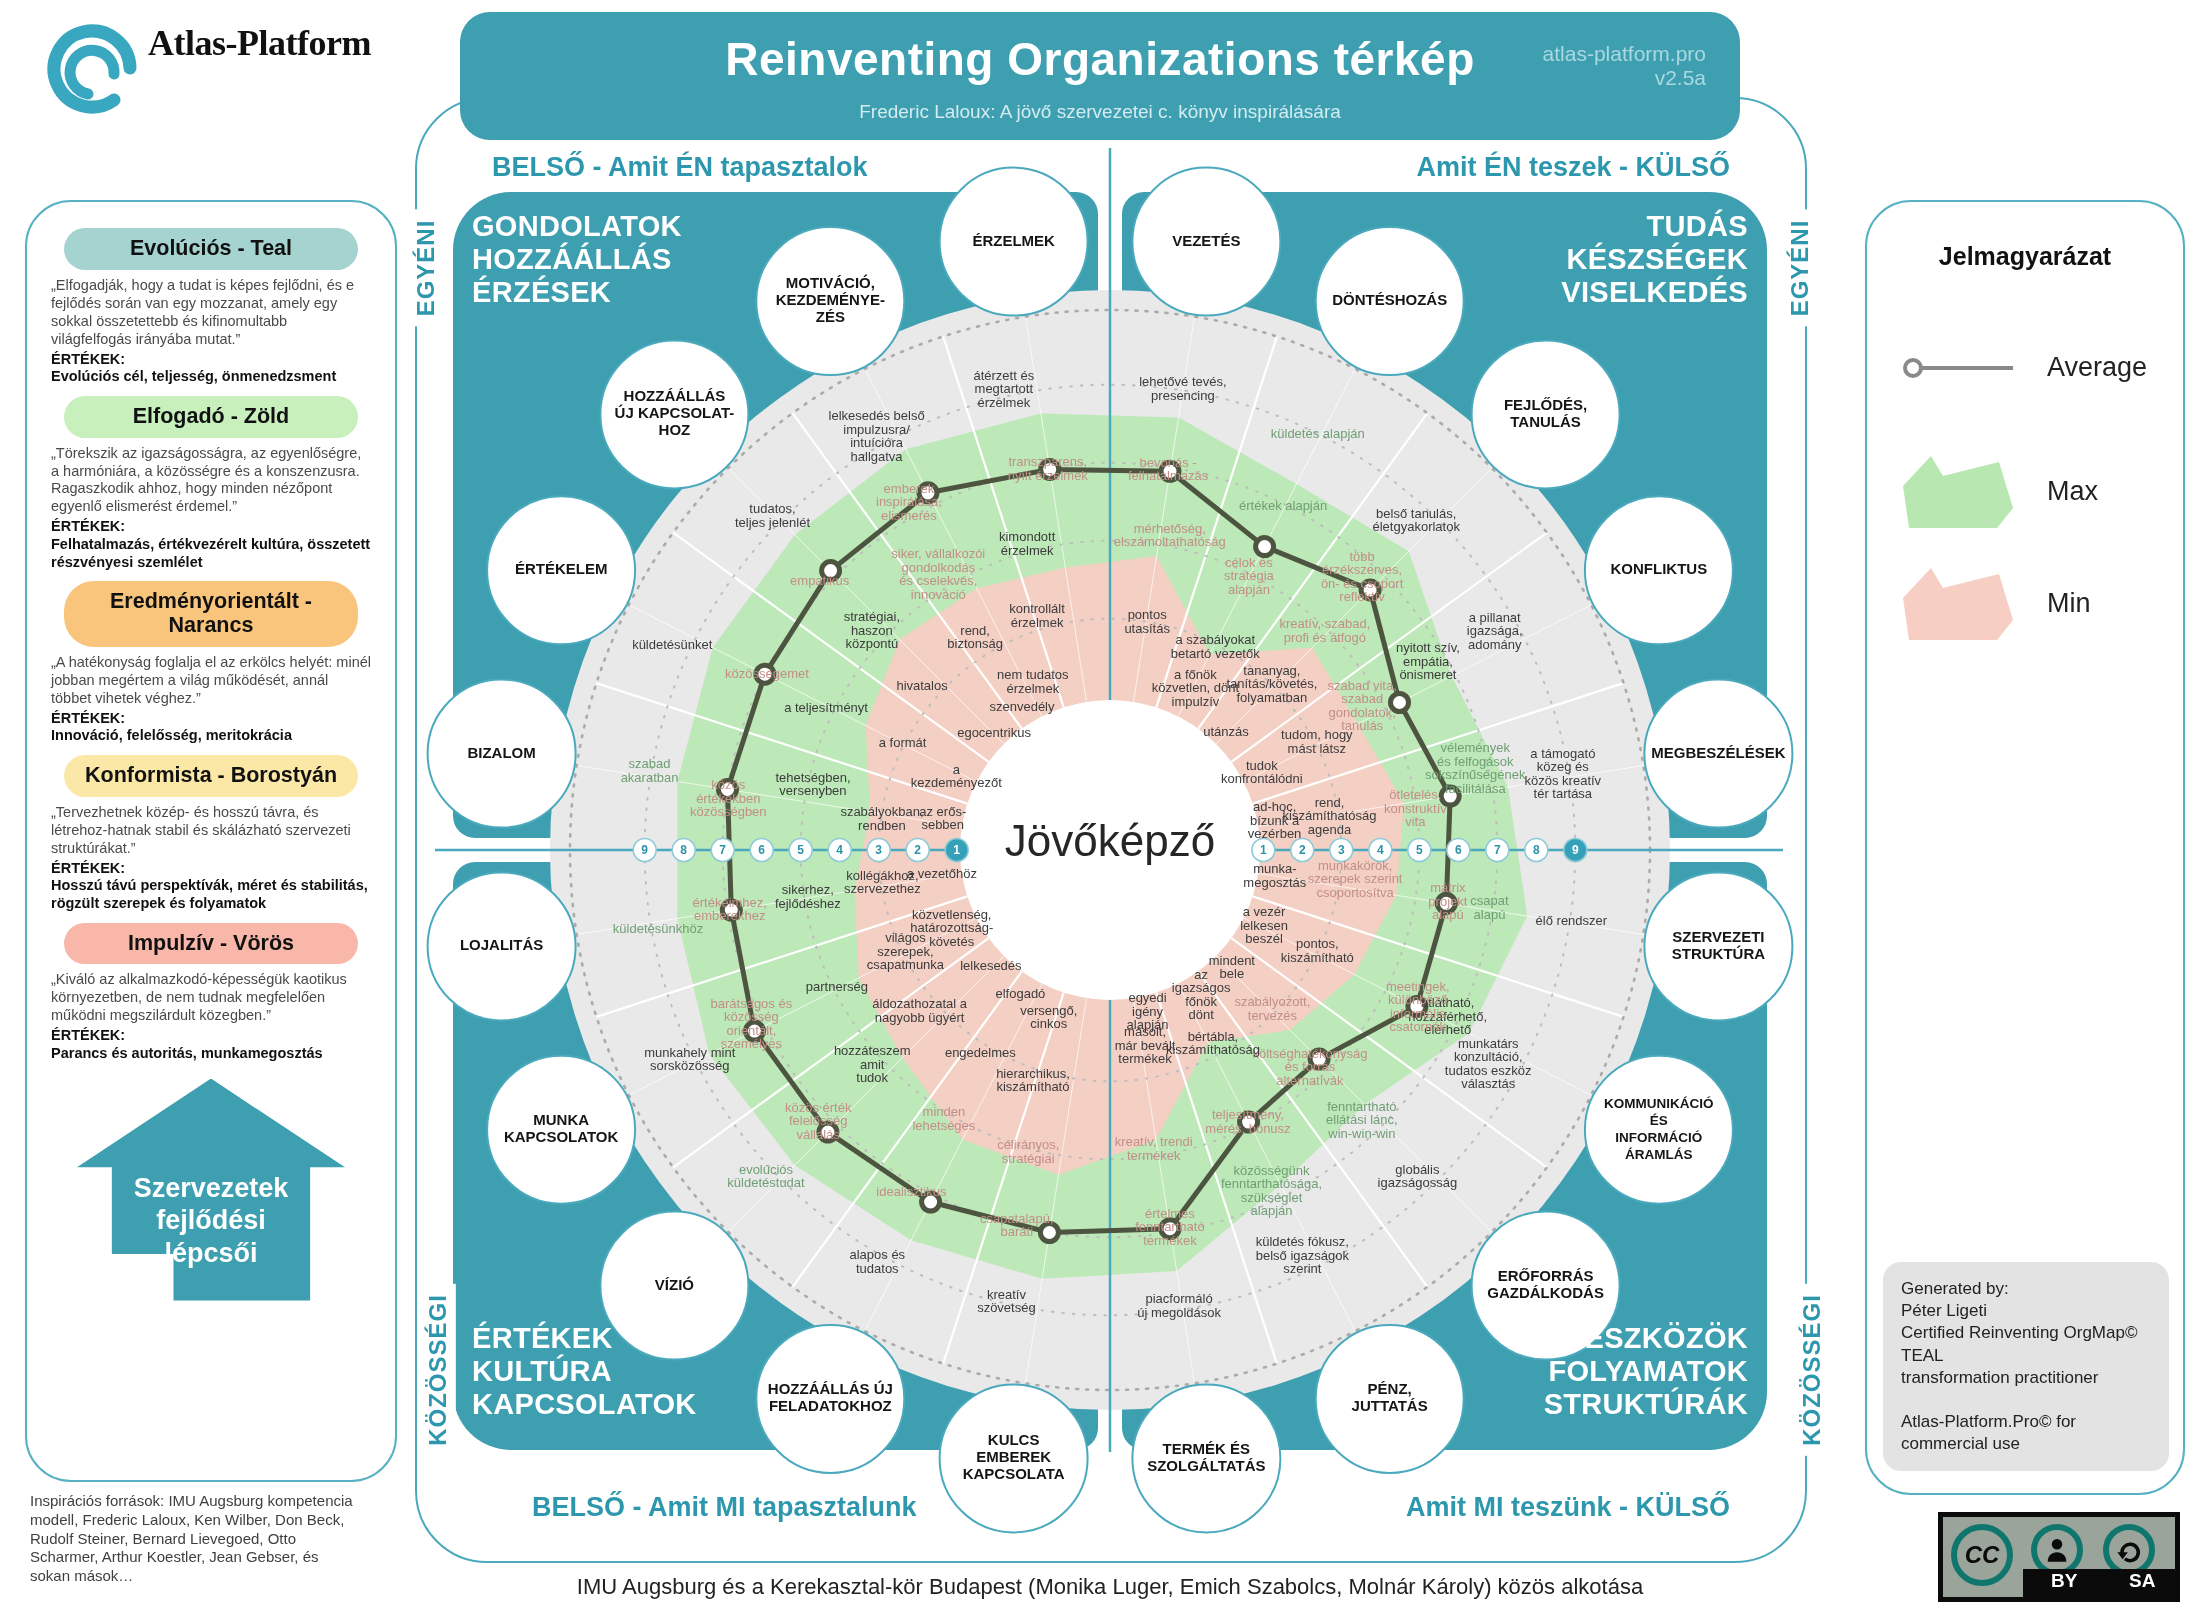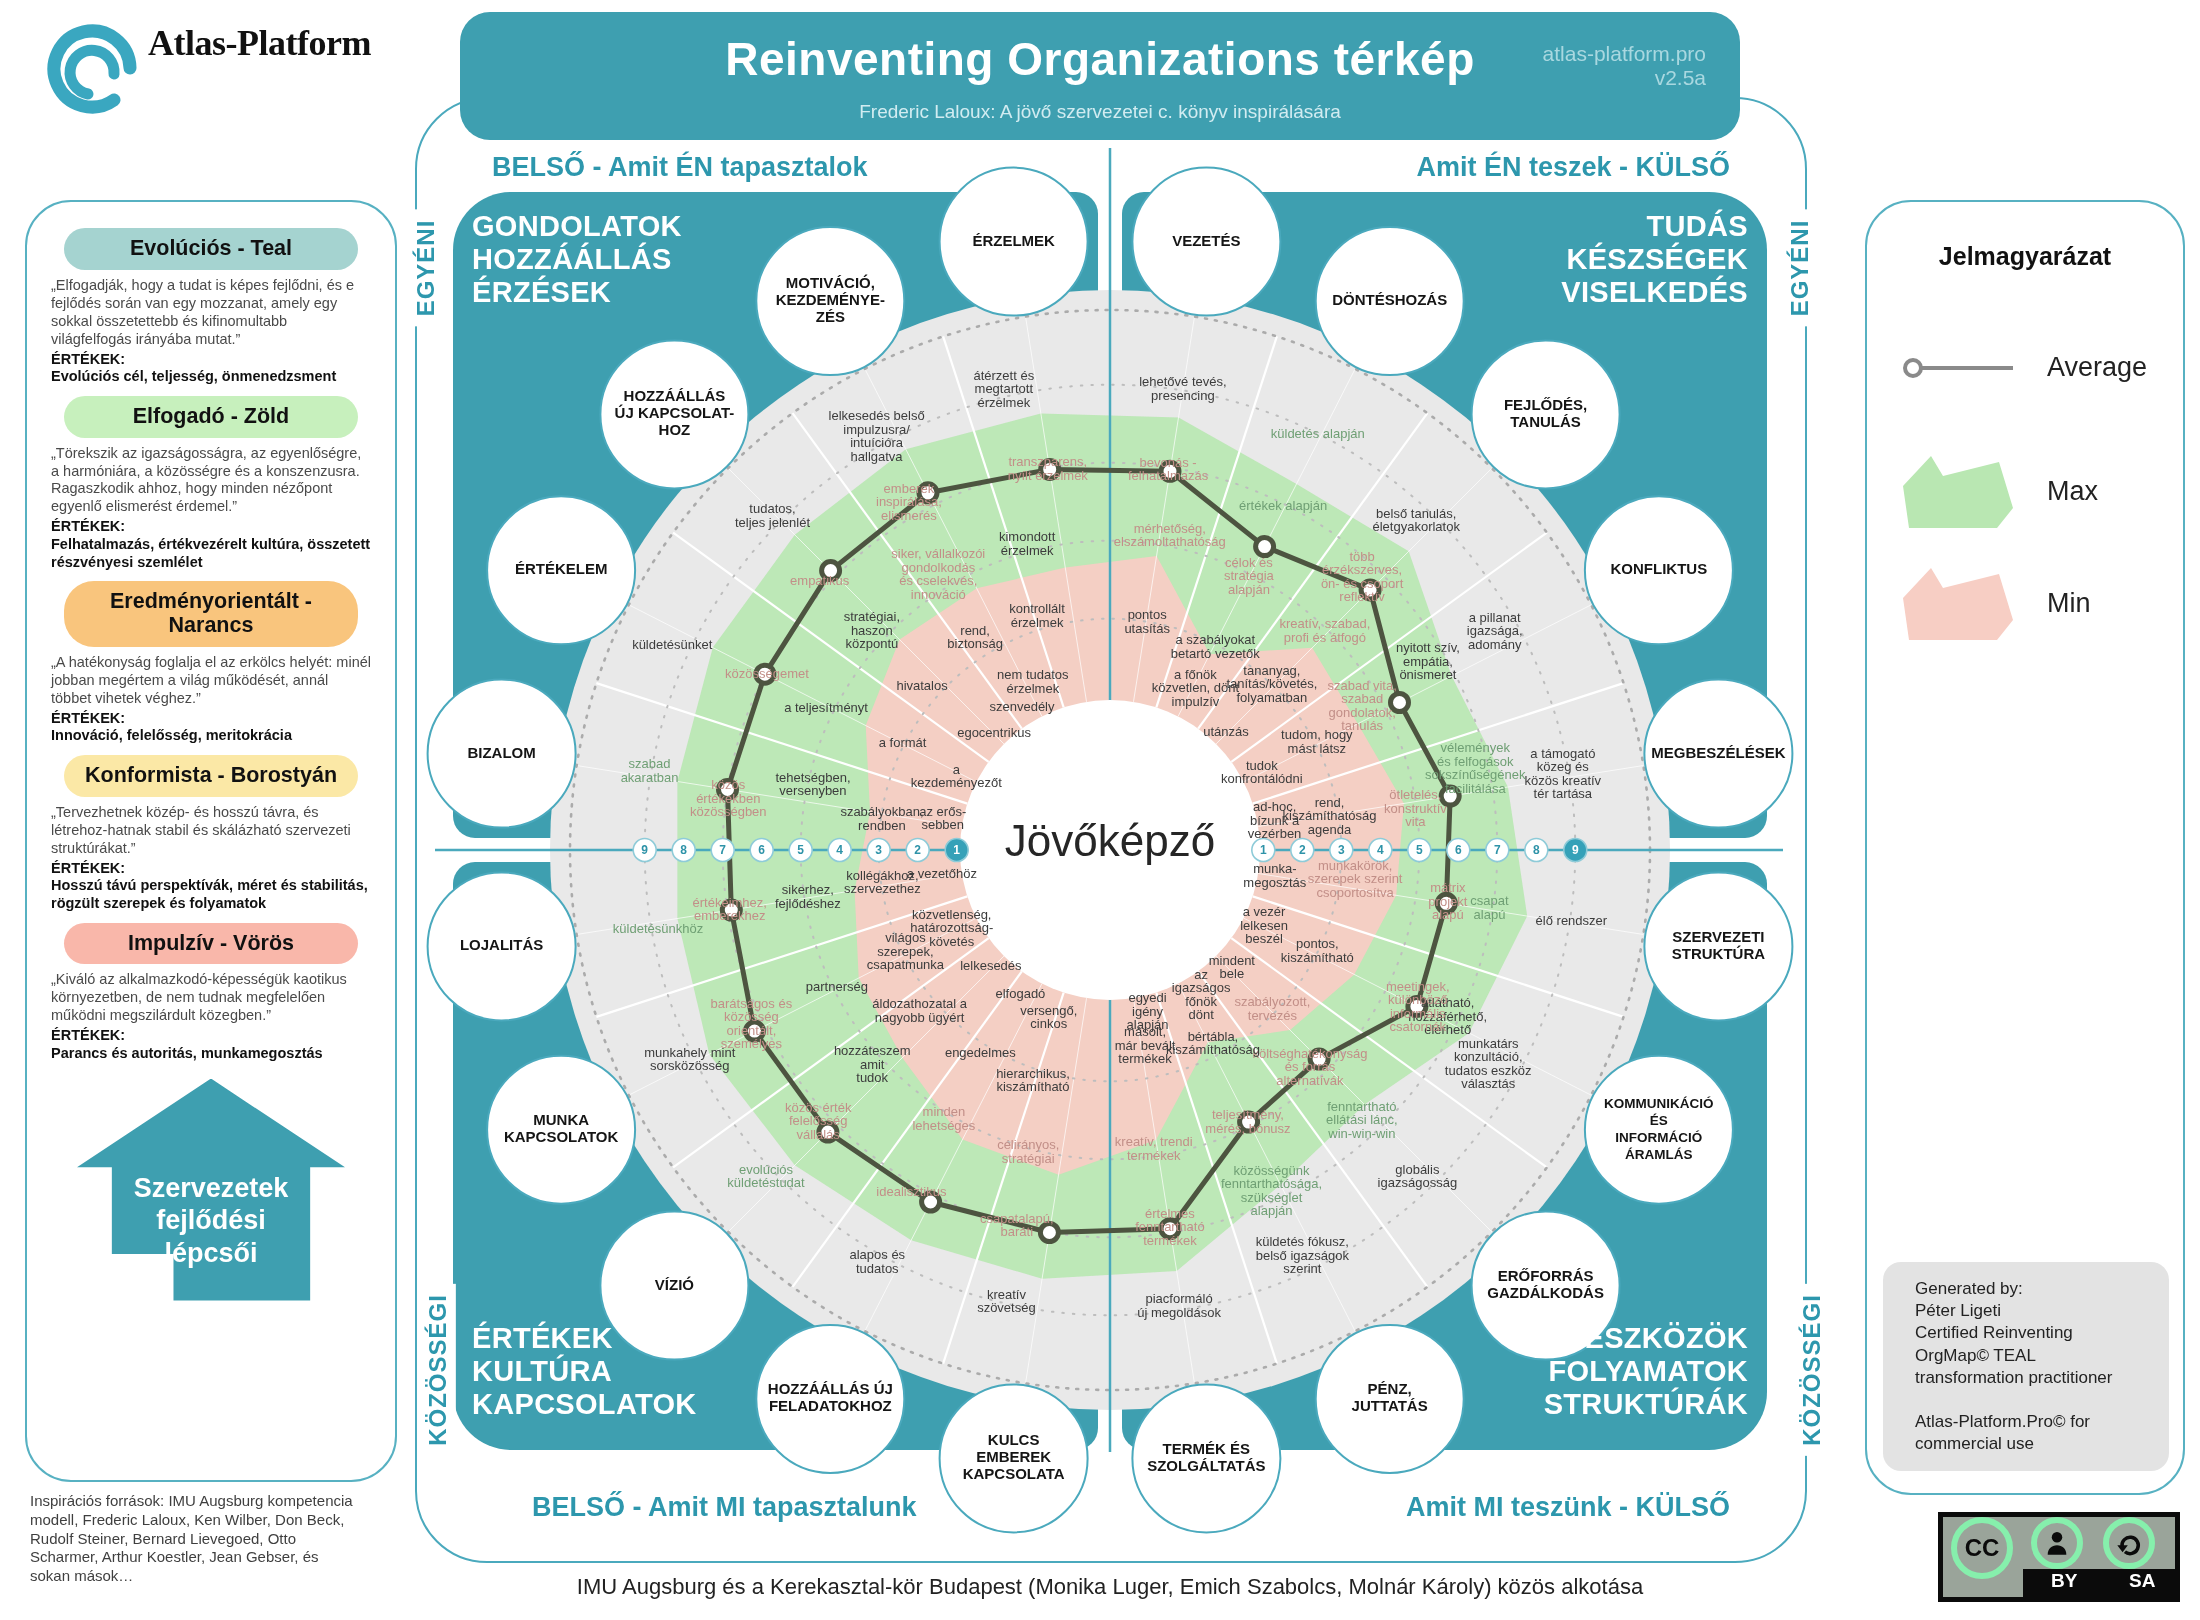--- a/index.html
+++ b/index.html
@@ -61,30 +61,30 @@
     font-size:27px;font-weight:700;line-height:1.2;white-space:pre-line;z-index:2;}
   .inspiration{position:absolute;left:30px;top:1492px;width:330px;font-size:15px;color:#3f3f3f;
     line-height:1.25;z-index:5;}
   
   .legend-panel{position:absolute;left:1865px;top:200px;width:320px;height:1295px;background:#fff;
     border:2px solid #57b1c2;border-radius:46px;box-sizing:border-box;z-index:5;}
   .legend-title{text-align:center;font-size:25px;font-weight:700;color:#111;margin-top:40px;}
   .legend-row{position:absolute;left:34px;display:flex;align-items:center;}
   .legend-row .lab{font-size:27px;color:#222;margin-left:26px;}
   .gen-box{position:absolute;left:16px;bottom:22px;width:286px;box-sizing:border-box;
-    background:#e3e3e3;border-radius:18px;padding:16px 32px;font-size:17px;color:#222;
+    background:#e3e3e3;border-radius:18px;padding:16px 18px;font-size:17px;color:#222;
     line-height:1.3;white-space:pre-line;}
   
   .cc-badge{position:absolute;left:1938px;top:1512px;width:242px;height:90px;background:#9aa49a;
     border:5px solid #0b0b0b;box-sizing:border-box;z-index:5;}
   .cc-band{position:absolute;left:80px;right:0;bottom:0;height:28px;background:#0b0b0b;}
   .cc-band span{position:absolute;color:#fff;font-weight:800;font-size:19px;top:1px;}
   .cc-band .by{left:28px;} .cc-band .sa{left:106px;}
-  .cc-c{position:absolute;top:0;border-radius:50%;border:6px solid #86efac;background:transparent;
-    display:flex;align-items:center;justify-content:center;box-sizing:border-box;}
+  .cc-c{position:absolute;top:7px;border-radius:50%;border:6px solid #0f766e;background:transparent;
+    display:flex;align-items:center;justify-content:center;box-sizing:border-box;font-style:italic;}
   .cc-c1{left:8px;width:62px;height:62px;font-size:24px;font-weight:800;color:#0b0b0b;}
   .cc-c2{left:88px;width:52px;height:52px;}
   .cc-c3{left:160px;width:52px;height:52px;}
   
   .footer{position:absolute;left:420px;top:1574px;width:1380px;text-align:center;font-size:22px;
     color:#222;z-index:5;}
   
   #wheel-svg{position:absolute;left:0;top:0;z-index:2;pointer-events:none;}
 </style>
 </head>

